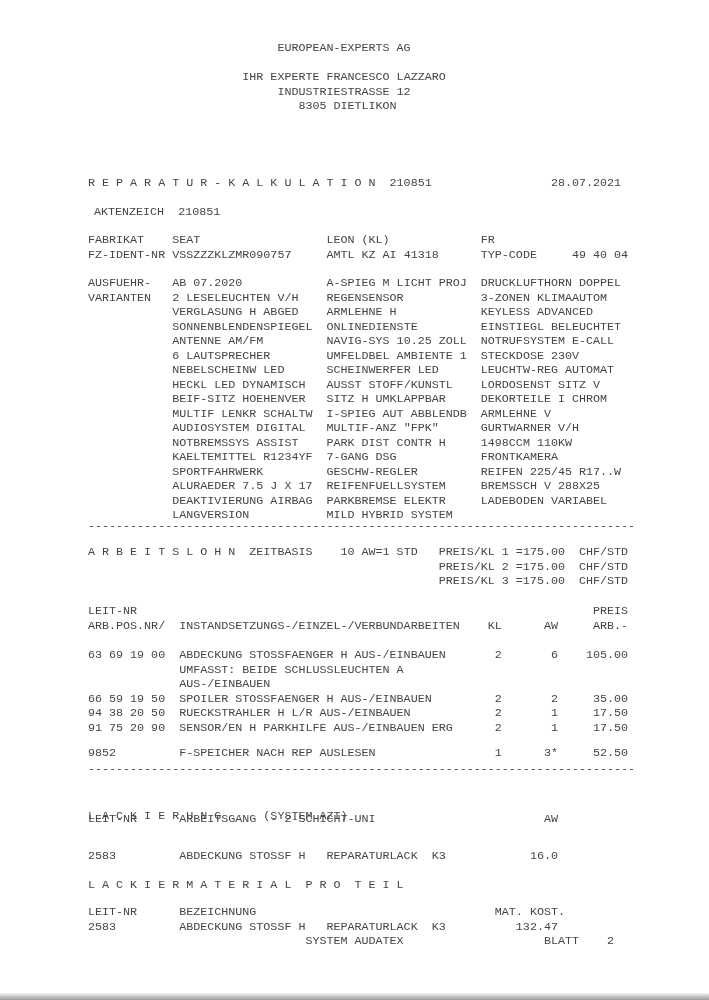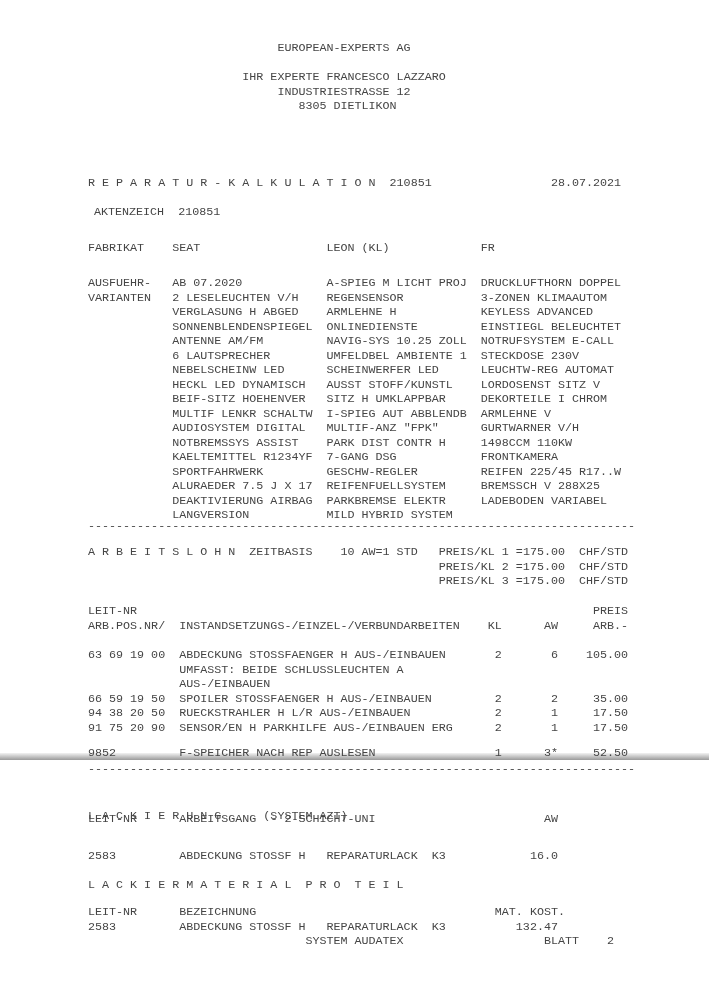--- a/index.html
+++ b/index.html
@@ -1,41 +1,41 @@
 <!DOCTYPE html>
 <html><head>
 <meta charset="utf-8">
 <style>
   html,body{margin:0;padding:0;}
   body{
     width:709px;height:1000px;background:#ffffff;overflow:hidden;position:relative;
     font-family:"Liberation Mono","DejaVu Sans Mono",monospace;
   }
-  #page{position:absolute;left:0;top:0;width:709px;height:760px;background:#ffffff;}
+  #page{position:absolute;left:0;top:0;width:709px;height:1000px;background:#ffffff;}
   .blk{
     position:absolute;left:88px;
     font-size:11.7px;line-height:14.5px;white-space:pre;
     color:#454545;
   }
   .ln{height:14.5px;}
   .edge{
     position:absolute;left:0;right:0;bottom:0;height:7px;
     background:linear-gradient(to bottom,#f2f2f2,#9a9a9a);
   }
 </style>
 </head>
 <body>
 
 <div id="page" style="background: rgb(255, 255, 255);">
   <div class="edge"></div>
 <div class="blk" style="top: 41px; color: rgb(69, 69, 69);"><div class="ln">                           <span>EUROPEAN-EXPERTS AG</span></div></div>
     <div class="blk" style="top: 70px; color: rgb(69, 69, 69);"><div class="ln">                      <span>IHR EXPERTE FRANCESCO LAZZARO</span></div><div class="ln">                           <span>INDUSTRIESTRASSE 12</span></div><div class="ln">                              <span>8305 DIETLIKON</span></div></div>
     <div class="blk" style="top: 176px; color: rgb(69, 69, 69);"><div class="ln"><span>R E P A R A T U R - K A L K U L A T I O N</span>  <span>210851</span>                 <span>28.07.2021</span></div></div>
     <div class="blk" style="top: 205px; color: rgb(69, 69, 69); margin-left: 6px;"><div class="ln"><span>AKTENZEICH</span>  <span>210851</span></div></div>
-    <div class="blk" style="top: 233px; color: rgb(69, 69, 69); margin-top: 8px;"><div class="ln"><span>FABRIKAT</span>    <span>SEAT</span>                  <span>LEON (KL)</span>             <span>FR</span></div></div>
+    <div class="blk" style="top: 233px; color: rgb(69, 69, 69);"><div class="ln"><span>FABRIKAT</span>    <span>SEAT</span>                  <span>LEON (KL)</span>             <span>FR</span></div><div class="ln"><span>FZ-IDENT-NR</span> <span>VSSZZZKLZMR090757</span>     <span>AMTL KZ AI 41318</span>      <span>TYP-CODE</span>     <span>49 40 04</span></div></div>
     <div class="blk" style="top: 276px; color: rgb(69, 69, 69);"><div class="ln"><span>AUSFUEHR-</span>   <span>AB 07.2020</span>            <span>A-SPIEG M LICHT PROJ</span>  <span>DRUCKLUFTHORN DOPPEL</span></div><div class="ln"><span>VARIANTEN</span>   <span>2 LESELEUCHTEN V/H</span>    <span>REGENSENSOR</span>           <span>3-ZONEN KLIMAAUTOM</span></div><div class="ln">            <span>VERGLASUNG H ABGED</span>    <span>ARMLEHNE H</span>            <span>KEYLESS ADVANCED</span></div><div class="ln">            <span>SONNENBLENDENSPIEGEL</span>  <span>ONLINEDIENSTE</span>         <span>EINSTIEGL BELEUCHTET</span></div><div class="ln">            <span>ANTENNE AM/FM</span>         <span>NAVIG-SYS 10.25 ZOLL</span>  <span>NOTRUFSYSTEM E-CALL</span></div><div class="ln">            <span>6 LAUTSPRECHER</span>        <span>UMFELDBEL AMBIENTE 1</span>  <span>STECKDOSE 230V</span></div><div class="ln">            <span>NEBELSCHEINW LED</span>      <span>SCHEINWERFER LED</span>      <span>LEUCHTW-REG AUTOMAT</span></div><div class="ln">            <span>HECKL LED DYNAMISCH</span>   <span>AUSST STOFF/KUNSTL</span>    <span>LORDOSENST SITZ V</span></div><div class="ln">            <span>BEIF-SITZ HOEHENVER</span>   <span>SITZ H UMKLAPPBAR</span>     <span>DEKORTEILE I CHROM</span></div><div class="ln">            <span>MULTIF LENKR SCHALTW</span>  <span>I-SPIEG AUT ABBLENDB</span>  <span>ARMLEHNE V</span></div><div class="ln">            <span>AUDIOSYSTEM DIGITAL</span>   <span>MULTIF-ANZ "FPK"</span>      <span>GURTWARNER V/H</span></div><div class="ln">            <span>NOTBREMSSYS ASSIST</span>    <span>PARK DIST CONTR H</span>     <span>1498CCM 110KW</span></div><div class="ln">            <span>KAELTEMITTEL R1234YF</span>  <span>7-GANG DSG</span>            <span>FRONTKAMERA</span></div><div class="ln">            <span>SPORTFAHRWERK</span>         <span>GESCHW-REGLER</span>         <span>REIFEN 225/45 R17..W</span></div><div class="ln">            <span>ALURAEDER 7.5 J X 17</span>  <span>REIFENFUELLSYSTEM</span>     <span>BREMSSCH V 288X25</span></div><div class="ln">            <span>DEAKTIVIERUNG AIRBAG</span>  <span>PARKBREMSE ELEKTR</span>     <span>LADEBODEN VARIABEL</span></div><div class="ln">            <span>LANGVERSION</span>           <span>MILD HYBRID SYSTEM</span></div></div>
     <div class="blk" style="top: 519px; color: rgb(69, 69, 69);"><div class="ln"><span>------------------------------------------------------------------------------</span></div></div>
     <div class="blk" style="top: 545px; color: rgb(69, 69, 69);"><div class="ln"><span>A R B E I T S L O H N</span>  <span>ZEITBASIS</span>    <span>10 AW=1 STD</span>   <span>PREIS/KL 1 =175.00</span>  <span>CHF/STD</span></div><div class="ln">                                                  <span>PREIS/KL 2 =175.00</span>  <span>CHF/STD</span></div><div class="ln">                                                  <span>PREIS/KL 3 =175.00</span>  <span>CHF/STD</span></div></div>
     <div class="blk" style="top: 604px; color: rgb(69, 69, 69);"><div class="ln"><span>LEIT-NR</span>                                                                 <span>PREIS</span></div><div class="ln"><span>ARB.POS.NR/</span>  <span>INSTANDSETZUNGS-/EINZEL-/VERBUNDARBEITEN</span>    <span>KL</span>      <span>AW</span>     <span>ARB.-</span></div></div>
     <div class="blk" style="top: 648px; color: rgb(69, 69, 69);"><div class="ln"><span>63 69 19 00</span>  <span>ABDECKUNG STOSSFAENGER H AUS-/EINBAUEN</span>       <span>2</span>       <span>6</span>    <span>105.00</span></div><div class="ln">             <span>UMFASST: BEIDE SCHLUSSLEUCHTEN A</span></div><div class="ln">             <span>AUS-/EINBAUEN</span></div><div class="ln"><span>66 59 19 50</span>  <span>SPOILER STOSSFAENGER H AUS-/EINBAUEN</span>         <span>2</span>       <span>2</span>     <span>35.00</span></div><div class="ln"><span>94 38 20 50</span>  <span>RUECKSTRAHLER H L/R AUS-/EINBAUEN</span>            <span>2</span>       <span>1</span>     <span>17.50</span></div><div class="ln"><span>91 75 20 90</span>  <span>SENSOR/EN H PARKHILFE AUS-/EINBAUEN ERG</span>      <span>2</span>       <span>1</span>     <span>17.50</span></div></div>
     <div class="blk" style="top: 746px; color: rgb(69, 69, 69);"><div class="ln"><span>9852</span>         <span>F-SPEICHER NACH REP AUSLESEN</span>                 <span>1</span>      <span>3*</span>     <span>52.50</span></div></div>
     <div class="blk" style="top: 762px; color: rgb(69, 69, 69);"><div class="ln"><span>------------------------------------------------------------------------------</span></div></div>
     <div class="blk" style="top: 809px; color: rgb(69, 69, 69);"><div class="ln"><span>L A C K I E R U N G</span>      <span>(SYSTEM AZT)</span></div></div>
     <div class="blk" style="top: 812px; color: rgb(69, 69, 69);"><div class="ln"><span>LEIT-NR</span>      <span>ARBEITSGANG  - 2-SCHICHT-UNI</span>                        <span>AW</span></div></div>
     <div class="blk" style="top: 849px; color: rgb(69, 69, 69);"><div class="ln"><span>2583</span>         <span>ABDECKUNG STOSSF H   REPARATURLACK  K3</span>            <span>16.0</span></div></div>

